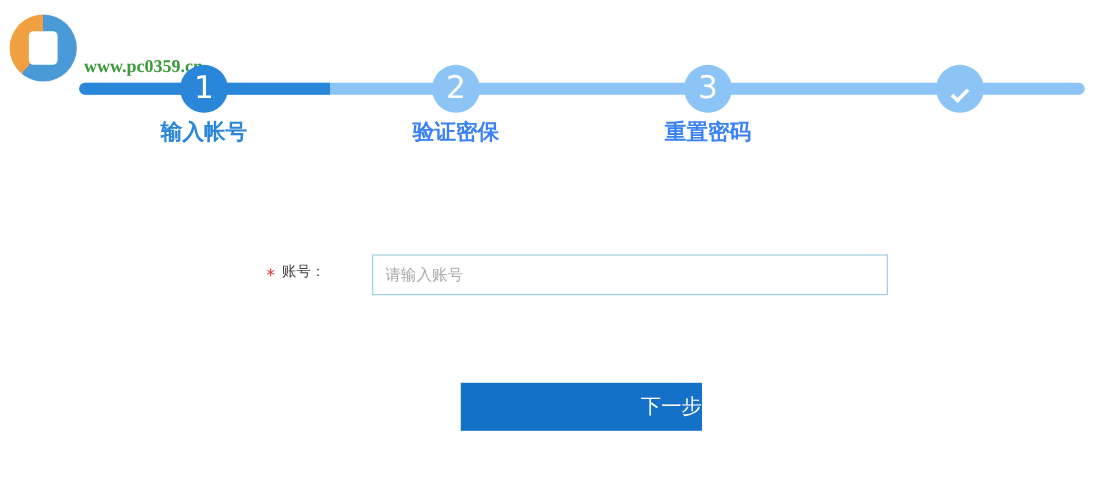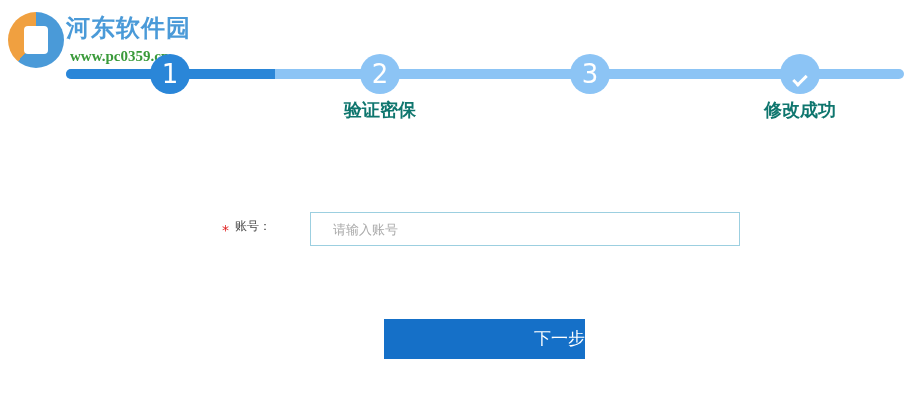--- a/index.html
+++ b/index.html
@@ -7,55 +7,55 @@
   .logo { position: absolute; left: 4px; top: 8px; width: 220px; height: 60px; }
   .logo-circle { position: absolute; left: 4px; top: 4px; width: 56px; height: 56px; border-radius: 50%; background: conic-gradient(#4a9ad8 0deg 220deg, #f0a040 220deg 360deg); }
   .logo-circle::after { content: ""; position: absolute; left: 16px; top: 14px; width: 24px; height: 28px; background: #fff; border-radius: 4px; }
   .logo-title { position: absolute; left: 62px; top: 4px; font-size: 24px; font-weight: bold; color: #4a9ad8; letter-spacing: 1px; }
   .logo-url { position: absolute; left: 66px; top: 40px; font-family: "Liberation Serif", serif; font-size: 15px; font-weight: bold; color: #3a9a3a; }
   .track { position: absolute; left: 66px; top: 69px; width: 838px; height: 10px; border-radius: 5px; background: #8cc4f5; }
   .track-active { position: absolute; left: 66px; top: 69px; width: 209px; height: 10px; border-radius: 5px 0 0 5px; background: #2a86d8; }
   .step { position: absolute; top: 54px; width: 120px; margin-left: -60px; text-align: center; }
   .step-circle { width: 40px; height: 40px; border-radius: 50%; margin: 0 auto; background: #8cc4f5; color: #fff; font-size: 26px; line-height: 40px; text-align: center; }
   .step.active .step-circle { background: #2a86d8; }
-  .step-label { margin-top: 4px; font-size: 18px; font-weight: bold; color: #0f766e; }
+  .step-label { margin-top: 4px; font-size: 18px; font-weight: bold; color: #3b82f6; }
   .step.active .step-label { color: #2a86d8; }
   .form-row { position: absolute; left: 222px; top: 212px; }
   .req { position: absolute; left: 0; top: 10px; color: #e02020; font-size: 14px; }
   .field-label { position: absolute; left: 13px; top: 6px; font-size: 12px; color: #444; white-space: nowrap; }
-  .field-input { position: absolute; left: 88px; top: 0; width: 430px; height: 34px; border: 1px solid #9ccfe0; font-size: 13px; color: #333; padding: 0 22px; outline: none; font-family: "DejaVu Sans", sans-serif; }
+  .field-input { position: absolute; left: 88px; top: 0; width: 430px; height: 34px; border: 1px solid #9ccfe0; font-size: 13px; color: #333; padding: 0 10px; outline: none; font-family: "DejaVu Sans", sans-serif; }
   .field-input::placeholder { color: #aaa; }
   .next-btn { position: absolute; left: 384px; top: 319px; width: 201px; height: 40px; background: #1570c8; color: #fff; font-size: 17px; border: none; text-align: right; line-height: 40px; }
   .check { display: inline-block; width: 14px; height: 8px; border-left: 3px solid #fff; border-bottom: 3px solid #fff; transform: rotate(-45deg); margin-top: 13px; }
 </style>
 </head>
 <body>
 
 <div class="logo">
   <div class="logo-circle"></div>
-  <div class="logo-title">河东软件园</div>
   <div class="logo-url">www.pc0359.cn</div>
 </div>
 
 <div class="track"></div>
 <div class="track-active"></div>
 
 <div class="step active" style="left:170px">
   <div class="step-circle">1</div>
+  <div class="step-label">输入帐号</div>
 </div>
 <div class="step" style="left:380px">
   <div class="step-circle">2</div>
   <div class="step-label">验证密保</div>
 </div>
 <div class="step" style="left:590px">
   <div class="step-circle">3</div>
+  <div class="step-label">重置密码</div>
 </div>
 <div class="step" style="left:800px">
   <div class="step-circle"><span class="check"></span></div>
-  <div class="step-label">修改成功</div>
 </div>
 
 <div class="form-row">
   <span class="req">*</span>
   <span class="field-label">账号：</span>
   <input class="field-input" type="text" placeholder="请输入账号" style="">
 </div>
 
 <button class="next-btn">下一步</button>
 

